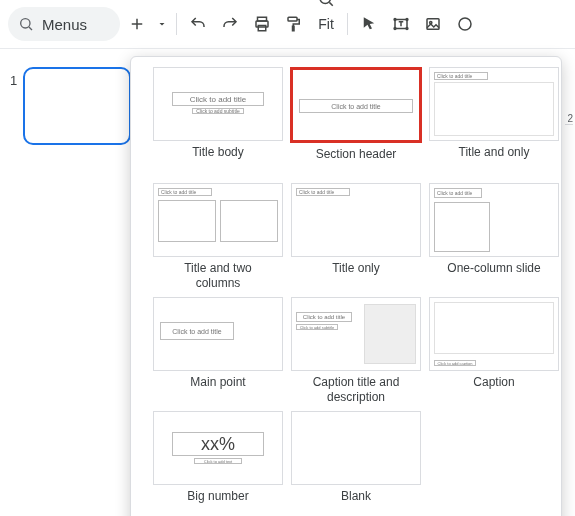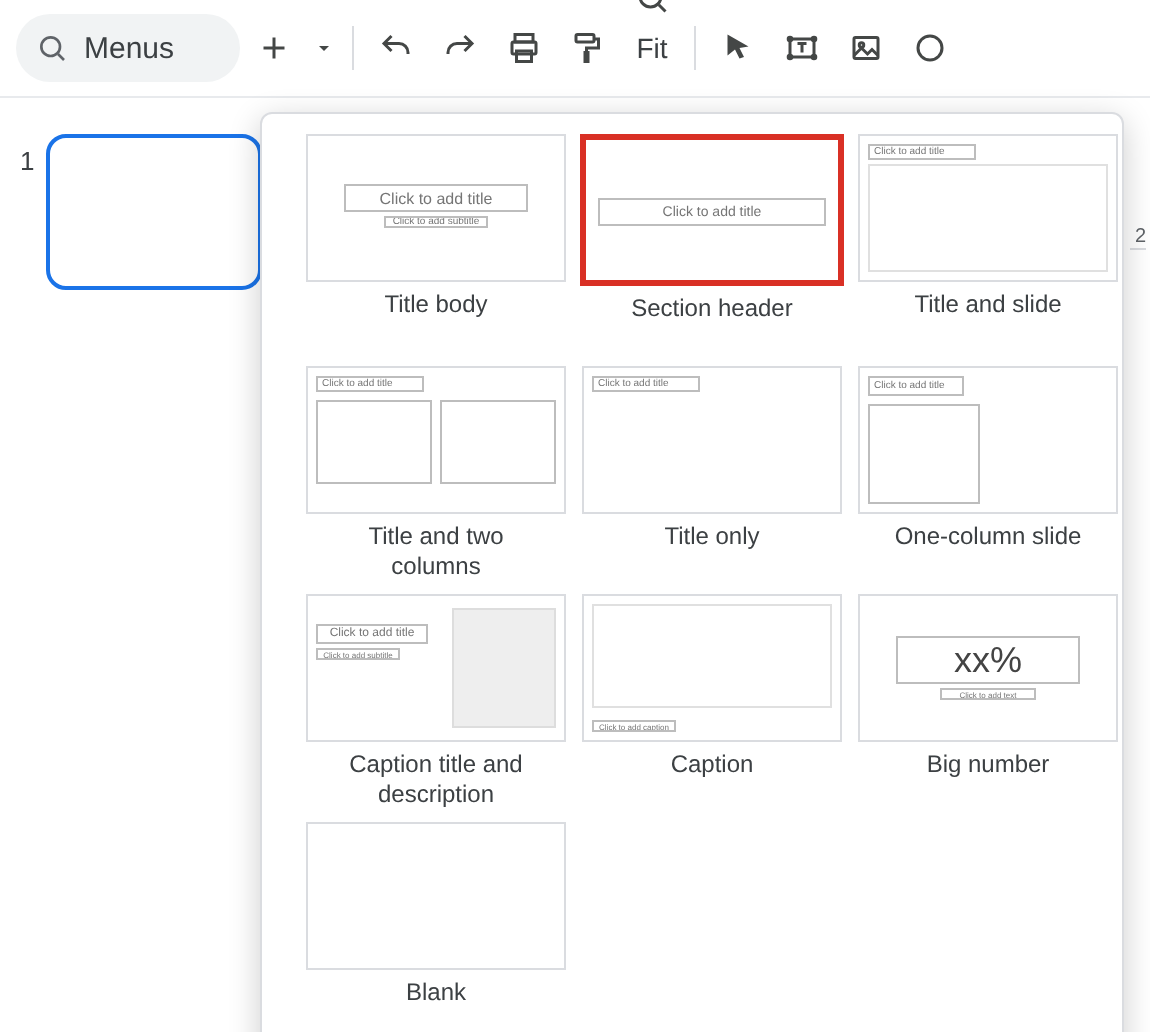--- a/index.html
+++ b/index.html
@@ -207,21 +207,21 @@
         <div class="ph ph-sec">Click to add title</div>
       </div>
       <div class="layout-label">Section header</div>
     </div>
 
     <div class="layout-cell">
       <div class="layout-thumb">
         <div class="ph ph-tb-t">Click to add title</div>
         <div class="ph ph-tb-b"></div>
       </div>
-      <div class="layout-label">Title and slide</div>
+      <div class="layout-label">Title and only</div>
     </div>
 
     <div class="layout-cell">
       <div class="layout-thumb">
         <div class="ph ph-2c-t">Click to add title</div>
         <div class="ph ph-2c-l"></div>
         <div class="ph ph-2c-r"></div>
       </div>
       <div class="layout-label">Title and two columns</div>
     </div>
@@ -234,20 +234,26 @@
     </div>
 
     <div class="layout-cell">
       <div class="layout-thumb">
         <div class="ph ph-1c-t">Click to add title</div>
         <div class="ph ph-1c-b"></div>
       </div>
       <div class="layout-label">One-column slide</div>
     </div>
 
+    <div class="layout-cell">
+      <div class="layout-thumb">
+        <div class="ph ph-mp">Click to add title</div>
+      </div>
+      <div class="layout-label">Main point</div>
+    </div>
 
     <div class="layout-cell">
       <div class="layout-thumb">
         <div class="ph ph-std-t">Click to add title</div>
         <div class="ph ph-std-s">Click to add subtitle</div>
         <div class="ph ph-std-i"></div>
       </div>
       <div class="layout-label">Caption title and description</div>
     </div>
 

